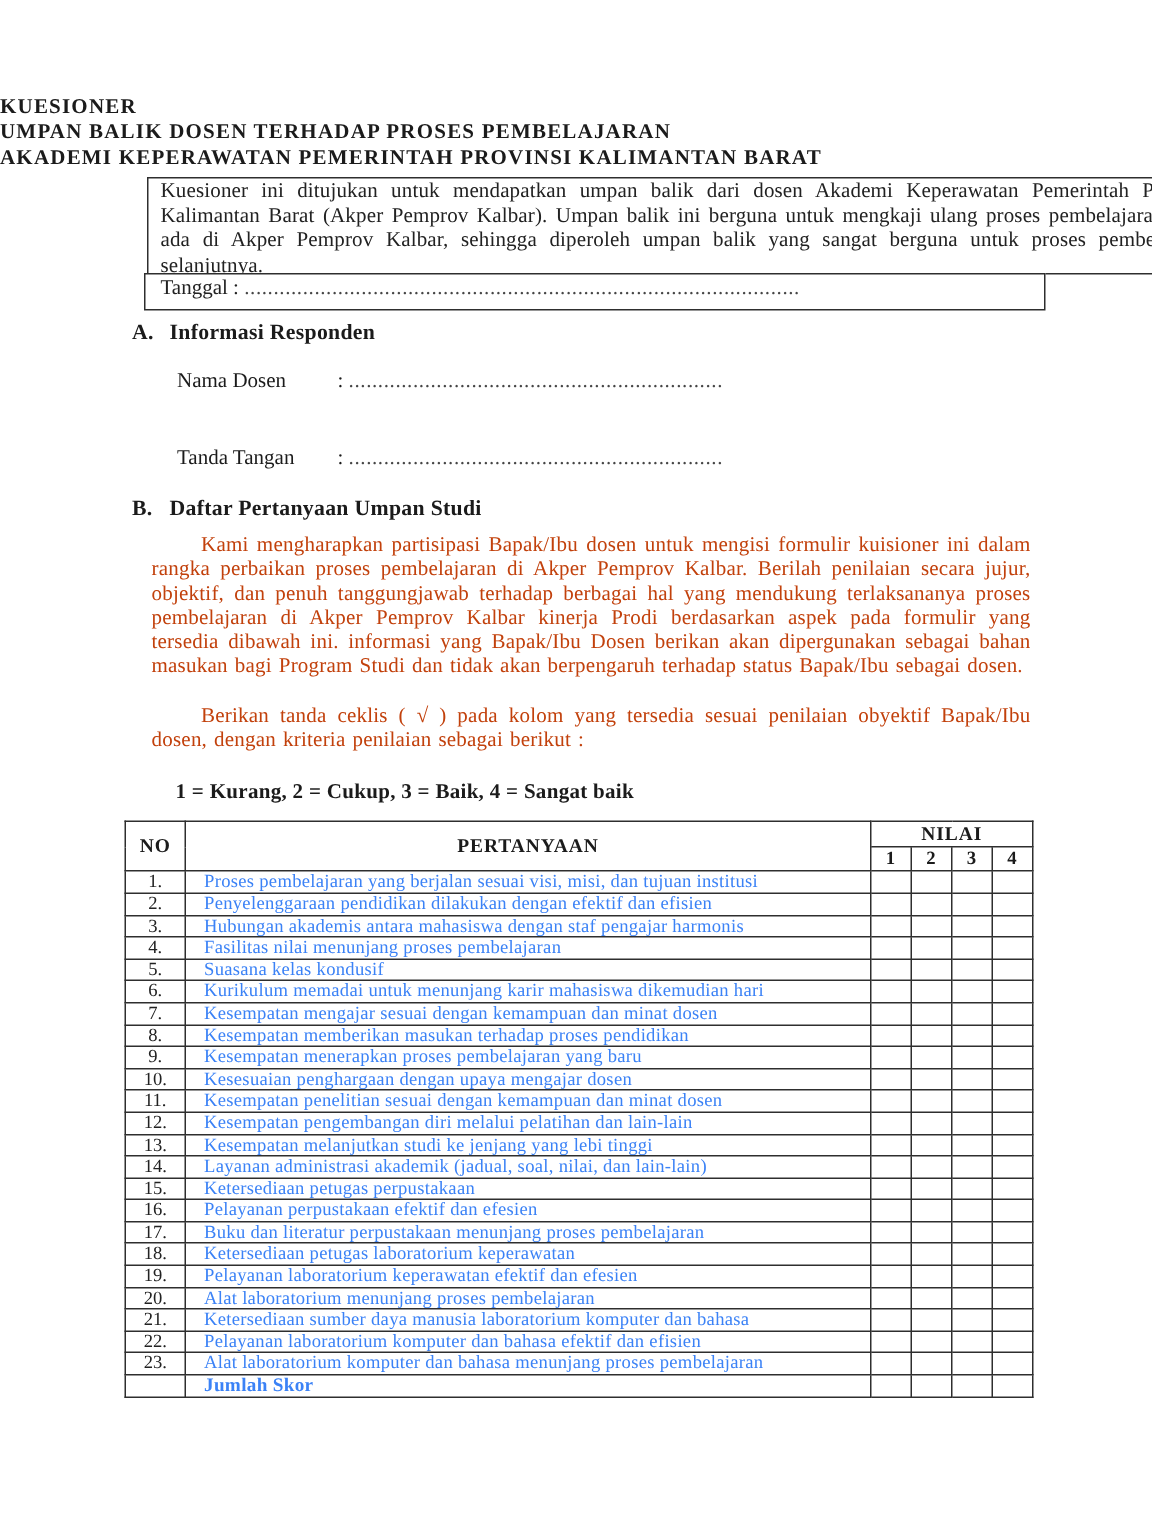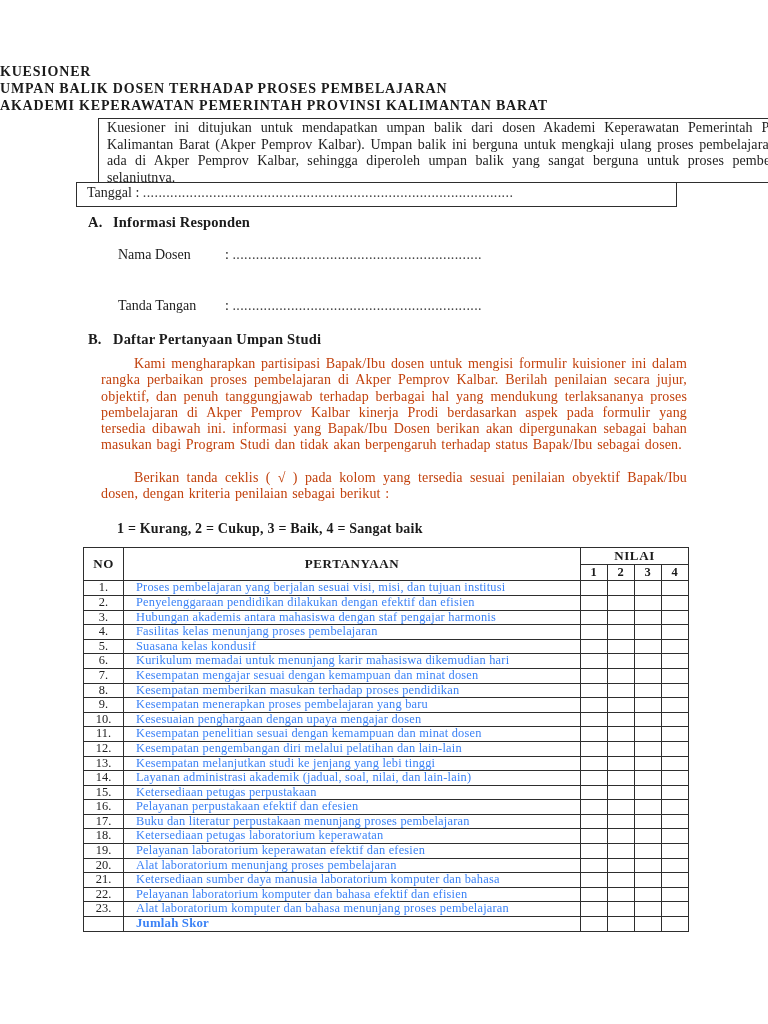--- a/index.html
+++ b/index.html
@@ -18,21 +18,21 @@
   .intro-box {
     position:absolute; left:98px; top:0; width:720px; height:65px;
     box-sizing:border-box; border:1.4px solid #2e2e2e;
     padding:1px 8px 8px 8px; overflow:hidden;
   }
   .intro-text {
     font-size:14px; line-height:16.6px; text-align:justify;
     letter-spacing:0.1px; word-spacing:1.5px; color:#222;
   }
   .tanggal-box {
-    position:absolute; left:76px; top:64px; width:601px; height:25px;
+    position:absolute; left:96px; top:64px; width:601px; height:25px;
     box-sizing:border-box; border:1.4px solid #2e2e2e; background:#ffffff;
     padding:2px 0 0 10px; font-size:14px; color:#222;
   }
   .dots { color:#454545; letter-spacing:0.4px; }
   
   .sec-heading {
     display:flex; margin-left:88px; font-weight:bold; font-size:14.5px;
     line-height:17px; letter-spacing:0.2px;
   }
   .sec-heading .letter { width:25px; }
@@ -165,21 +165,21 @@
         <tr>
           <td class="td-no">3.</td>
           <td class="td-q">Hubungan akademis antara mahasiswa dengan staf pengajar harmonis</td>
           <td class="td-score"></td>
           <td class="td-score"></td>
           <td class="td-score"></td>
           <td class="td-score"></td>
         </tr>
         <tr>
           <td class="td-no">4.</td>
-          <td class="td-q">Fasilitas kelas menunjang proses pembelajaran</td>
+          <td class="td-q">Fasilitas nilai menunjang proses pembelajaran</td>
           <td class="td-score"></td>
           <td class="td-score"></td>
           <td class="td-score"></td>
           <td class="td-score"></td>
         </tr>
         <tr>
           <td class="td-no">5.</td>
           <td class="td-q">Suasana kelas kondusif</td>
           <td class="td-score"></td>
           <td class="td-score"></td>

